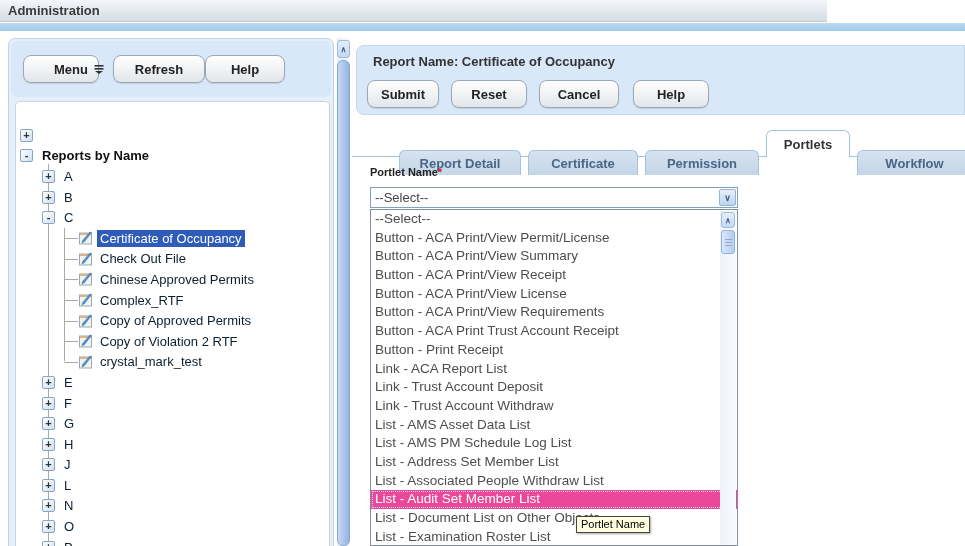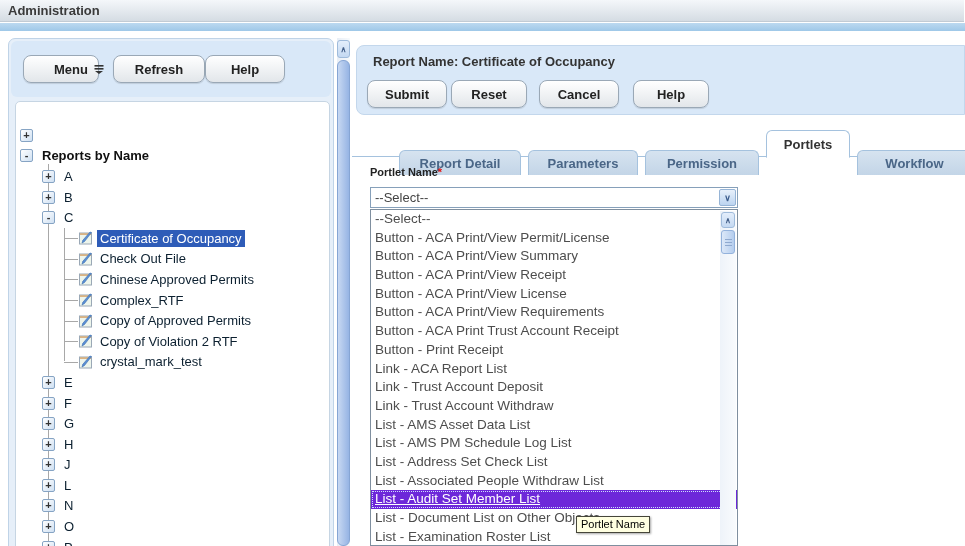--- a/index.html
+++ b/index.html
@@ -1,21 +1,21 @@
 <!DOCTYPE html>
 <html><head>
 <meta charset="utf-8">
 <style>
   * { margin:0; padding:0; box-sizing:border-box; }
   html,body { width:965px; height:546px; overflow:hidden; background:#fff;
               font-family:"Liberation Sans", sans-serif; }
   body { position:relative; }
 
   
-  .topbar { position:absolute; left:0; top:0; width:964px; height:22px;
+  .topbar { position:absolute; left:0; top:0; width:827px; height:22px;
             background:linear-gradient(#f4f7fa,#d5dce3); border-bottom:1px solid #c2cbd4; }
   .topbar-title { position:absolute; left:8px; top:3px; font-size:13px; font-weight:bold; color:#3a3a3a; }
   .bluestrip { position:absolute; left:0; top:23px; width:965px; height:8px;
                background:linear-gradient(#bcd9f0,#9fc8e8); }
 
   
   .left-panel { position:absolute; left:8px; top:38px; width:326px; height:510px;
                 background:#e6eff9; border:1px solid #bfd3e7; border-radius:7px 7px 0 0; }
   .lp-toolbar { position:absolute; left:2px; top:2px; width:320px; height:56px;
                 background:#d9e8f8; border-radius:6px; }
@@ -60,21 +60,21 @@
             font-size:8px; font-weight:bold; color:#44608a; cursor:pointer; }
   .lp-scrollbar .sb-btn { top:2px; }
   .lp-thumb { position:absolute; left:0; top:22px; width:13px; height:486px;
               background:linear-gradient(90deg,#c7d8f2,#96b4e4); border:1px solid #86a5d4;
               border-radius:6px; cursor:pointer; }
 
   
   .main-header { position:absolute; left:356px; top:45px; width:609px; height:70px;
                  background:#d9e8f8; border:1px solid #c3d7ec; border-radius:8px 0 0 8px; }
   .mh-title { position:absolute; left:16px; top:8px; font-size:13px; font-weight:bold; color:#333; }
-  .btn-submit { position:absolute; left:10px;  top:34px; width:80px; }
+  .btn-submit { position:absolute; left:10px;  top:34px; width:72px; }
   .btn-reset  { position:absolute; left:94px;  top:34px; width:76px; }
   .btn-cancel { position:absolute; left:182px; top:34px; width:80px; }
   .btn-rhelp  { position:absolute; left:276px; top:34px; width:76px; }
 
   
   .tabs-line { position:absolute; left:352px; top:156px; width:613px; height:1px;
                background:#a5c2de; }
   .tabs { position:absolute; left:399px; top:130px; height:27px; display:flex; gap:7px; }
   .tab { height:25px; margin-top:20px; display:flex; align-items:center; justify-content:center;
          border:1px solid #a5c2de; border-bottom:none; border-radius:6px 6px 0 0;
@@ -94,22 +94,22 @@
   .select-value { position:absolute; left:4px; top:2px; font-size:13px; color:#444; }
   .select-arrow { position:absolute; right:1px; top:1px; width:17px; height:17px;
                   background:linear-gradient(#e7f0fb,#bcd4f0); border:1px solid #96b4d6;
                   border-radius:2px; display:flex; align-items:center; justify-content:center;
                   font-size:9px; font-weight:bold; color:#3c5c8c; cursor:pointer; }
 
   .dropdown { position:absolute; left:370px; top:209px; width:368px; height:337px;
               background:#fff; border:1px solid #7f8f9f; overflow:hidden; z-index:10; }
   .option { height:18.7px; line-height:18.7px; padding-left:4px; font-size:13.5px;
             color:#4d4d4d; white-space:nowrap; overflow:hidden; cursor:pointer; }
-  .option.highlighted { background:#6d28d9; color:#fff; outline:1px dotted #cfe0ff;
-                        outline-offset:-2px;text-decoration:underline; }
+  .option.highlighted { background:#ec4899; color:#fff; outline:1px dotted #cfe0ff;
+                        outline-offset:-2px; }
   .dd-scroll { position:absolute; right:1px; top:1px; width:16px; height:335px;
                background:linear-gradient(90deg,#eef3f9,#f9fbfd); }
   .dd-scroll .sb-btn { top:1px; left:1px; width:14px; height:16px; }
   .dd-thumb { position:absolute; left:1px; top:19px; width:14px; height:24px;
               background:linear-gradient(90deg,#dce8f8,#b4cdee); border:1px solid #93b2dc;
               border-radius:3px; display:flex; flex-direction:column; gap:2px;
               align-items:center; justify-content:center; cursor:pointer; }
   .dd-thumb i { display:block; width:7px; height:1px; background:#8fa9cf; }
 
   .tooltip { position:absolute; left:576px; top:516px; height:17px; z-index:50;
@@ -287,21 +287,21 @@
   <div class="mh-title">Report Name: Certificate of Occupancy</div>
   <button class="btn btn-submit">Submit</button>
   <button class="btn btn-reset">Reset</button>
   <button class="btn btn-cancel">Cancel</button>
   <button class="btn btn-rhelp">Help</button>
 </div>
 
 <div class="tabs-line"></div>
 <div class="tabs">
   <div class="tab tab-0">Report Detail</div>
-  <div class="tab tab-1">Parameters</div>
+  <div class="tab tab-1">Certificate</div>
   <div class="tab tab-2">Permission</div>
   <div class="tab tab-3 active">Portlets</div>
   <div class="tab tab-4">Workflow</div>
 </div>
 
 <div class="field-label">
   <span>Portlet Name</span><span class="req">*</span>
 </div>
 
 <div class="select-box">
@@ -316,21 +316,21 @@
   <div class="option">Button - ACA Print/View Receipt</div>
   <div class="option">Button - ACA Print/View License</div>
   <div class="option">Button - ACA Print/View Requirements</div>
   <div class="option">Button - ACA Print Trust Account Receipt</div>
   <div class="option">Button - Print Receipt</div>
   <div class="option">Link - ACA Report List</div>
   <div class="option">Link - Trust Account Deposit</div>
   <div class="option">Link - Trust Account Withdraw</div>
   <div class="option">List - AMS Asset Data List</div>
   <div class="option">List - AMS PM Schedule Log List</div>
-  <div class="option">List - Address Set Check List</div>
+  <div class="option">List - Address Set Member List</div>
   <div class="option">List - Associated People Withdraw List</div>
   <div class="option highlighted">List - Audit Set Member List</div>
   <div class="option">List - Document List on Other Objects</div>
   <div class="option">List - Examination Roster List</div>
 
   <div class="dd-scroll">
     <div class="sb-btn">∧</div>
     <div class="dd-thumb">
         <i></i>
         <i></i>

